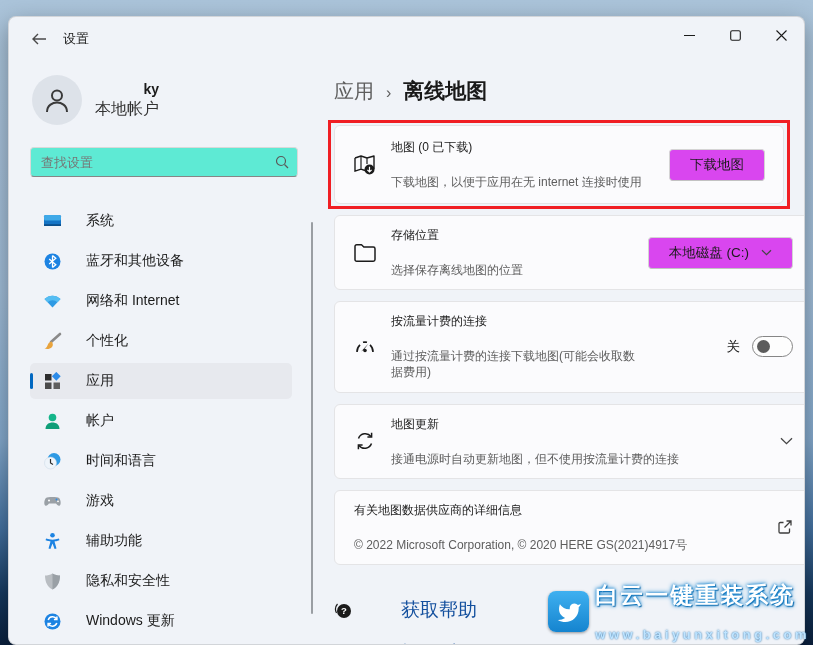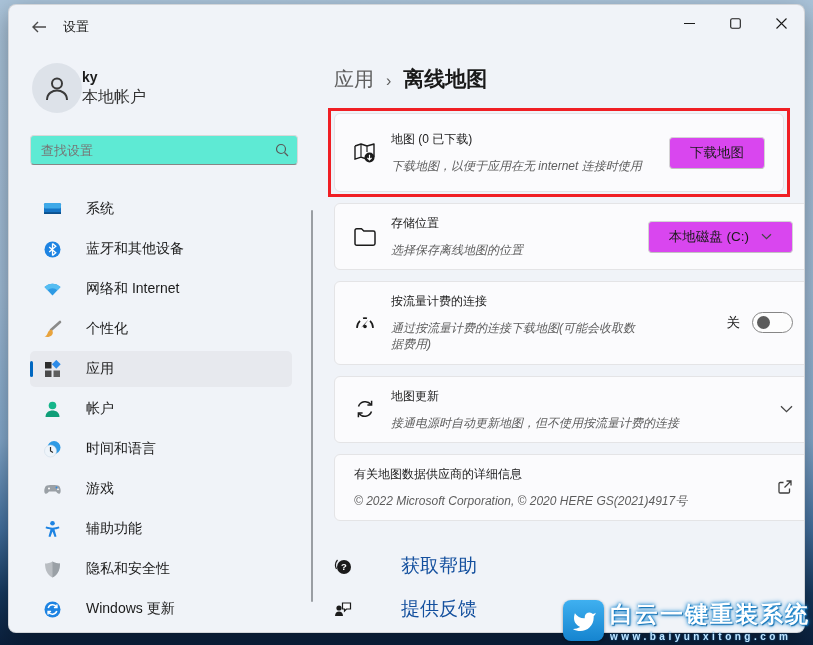--- a/index.html
+++ b/index.html
@@ -2,36 +2,36 @@
 <html><head>
 <meta charset="utf-8">
 <style>
   * { margin:0; padding:0; box-sizing:border-box; }
   html,body { width:813px; height:645px; font-family:"Liberation Sans","DejaVu Sans",sans-serif; }
   .desktop {
     position:relative; width:813px; height:645px; overflow:hidden;
     background:linear-gradient(180deg,#abc4da 0%,#9fbbd6 45%,#84a9cc 68%,#43709f 82%,#16395f 92%,#0a1f3c 100%);
   }
   .window {
-    position:absolute; left:8px; top:4px; width:797px; height:629px;
+    position:absolute; left:8px; top:16px; width:797px; height:629px;
     background:#f0f3f8; border-radius:8px; overflow:hidden;
     box-shadow:0 8px 24px rgba(0,0,0,.35); border:1px solid rgba(0,0,0,.12);
   }
   
   .titlebar { height:44px; display:flex; align-items:center; position:relative; }
   .back-btn { width:32px; height:28px; margin-left:14px; display:flex; align-items:center; justify-content:center; font-size:17px; color:#4a4a4a; border-radius:4px; cursor:pointer; }
   .win-title { font-size:13px; color:#1b1b1b; margin-left:8px; }
   .caption-btns { position:absolute; right:0; top:0; height:36px; display:flex; }
   .cap { width:46px; height:36px; display:flex; align-items:center; justify-content:center; color:#1b1b1b; }
   
   .body { display:flex; height:585px; }
   .sidebar { width:294px; padding:6px 0 0 21px; flex:none; }
   .nav-divider { position:absolute; left:302px; top:205px; width:2px; height:392px; background:#9a9ea3; border-radius:2px; }
   
-  .user { display:flex; align-items:center; gap:0; margin:8px 0 22px 2px; cursor:pointer; }
+  .user { display:flex; align-items:center; gap:13px; margin:8px 0 22px 2px; cursor:pointer;text-align:right; }
   .avatar { width:50px; height:50px; border-radius:50%; background:#dde2e9; display:flex; align-items:center; justify-content:center; }
   .user-name { font-size:14px; font-weight:bold; color:#1b1b1b; }
   .user-type { font-size:16px; color:#333; margin-top:2px; }
   
   .searchbox { width:268px; height:30px; background:#5eead4; border:1px solid #d9d9d9; border-bottom:1px solid #868686; border-radius:4px; display:flex; align-items:center; padding:0 8px 0 10px; }
   .searchbox input { flex:1; border:none; outline:none; font-size:13px; color:#1b1b1b; background:transparent; font-family:inherit; }
   .searchbox input::placeholder { color:#767676; }
   
   .nav { margin-top:26px; }
   .nav-item { position:relative; width:262px; height:36px; margin-bottom:4px; border-radius:5px; display:flex; align-items:center; gap:16px; padding-left:13px; cursor:pointer; }
@@ -44,38 +44,38 @@
   .breadcrumb { display:flex; align-items:baseline; gap:12px; margin-bottom:20px; }
   .bc-parent { font-size:20px; color:#5e5e5e; cursor:pointer; }
   .bc-sep { font-size:16px; color:#5e5e5e; }
   .bc-current { font-size:21px; font-weight:bold; color:#191919; }
   .card { width:478px; background:#fbfbfd; border:1px solid #e4e4e6; border-radius:6px; display:flex; align-items:center; padding:0 18px; margin-bottom:11px; }
   .red-wrap { width:462px; border:3px solid #f01e23; padding:2px 3px; margin:-5px 0 6px -6px; }
   .red-wrap .card { margin-bottom:0; width:450px; }
   .cicon { width:24px; flex:none; margin-right:14px; color:#1b1b1b; }
   .ctext { flex:1; padding:11px 0; }
   .ctitle { font-size:12px; color:#1b1b1b; }
-  .cdesc { font-size:12px; color:#5d5d5d; margin-top:10px; line-height:1.35; max-width:255px;font-style:italic; }
+  .cdesc { font-size:12px; color:#5d5d5d; margin-top:18px; line-height:1.35; max-width:255px; }
   .cdesc.wide { max-width:360px; }
   .btn { background:#d946ef; border:1px solid #d4d4d4; border-bottom-color:#c2c2c2; border-radius:4px; font-size:13.5px; color:#1b1b1b; padding:6px 20px; cursor:pointer; font-family:inherit; white-space:nowrap; }
   .dropdown { display:flex; align-items:center; gap:12px; }
   .toggle-wrap { display:flex; align-items:center; gap:12px; }
   .toggle-label { font-size:13.5px; color:#1b1b1b; }
   .toggle { width:41px; height:21px; border:1px solid #868686; border-radius:11px; background:#fdfdfd; position:relative; cursor:pointer; }
   .toggle .knob { position:absolute; left:4px; top:3px; width:13px; height:13px; border-radius:50%; background:#5c5c5c; }
   .chev { color:#464646; }
   .links { margin-top:32px; }
   .help-link { display:flex; align-items:center; gap:13px; margin-bottom:17px; cursor:pointer; }
   .help-link a { font-size:19px; color:#14509e; text-decoration:none;margin-left:36px; }
   .hicon { width:18px; height:18px; flex:none; }
   
   .watermark { position:absolute; right:3px; bottom:3px; display:flex; align-items:center; gap:6px; }
   .wm-logo { width:41px; height:41px; border-radius:8px; background:linear-gradient(180deg,#3fb0f0,#1584cf); display:flex; align-items:center; justify-content:center; box-shadow:0 1px 3px rgba(0,0,0,.4); }
   .wm-text .wm-title { font-size:23px; font-weight:bold; color:#fff; letter-spacing:2px; text-shadow:0 0 3px #1584cf,0 0 5px #1584cf,1px 1px 1px #0d5c97; white-space:nowrap; }
-  .wm-text .wm-url { font-size:10px; font-weight:bold; color:#bfe4ff; letter-spacing:3.5px; text-shadow:0 0 2px #1061a0; margin-top:1px; }
+  .wm-text .wm-url { font-size:13px; font-weight:bold; color:#bfe4ff; letter-spacing:3.5px; text-shadow:0 0 2px #1061a0; margin-top:16px; }
 </style>
 </head>
 <body>
 
 <div class="desktop">
   <div class="window">
 
     <div class="titlebar">
       <div class="back-btn">
         <svg width="15" height="12" viewBox="0 0 15 12">

